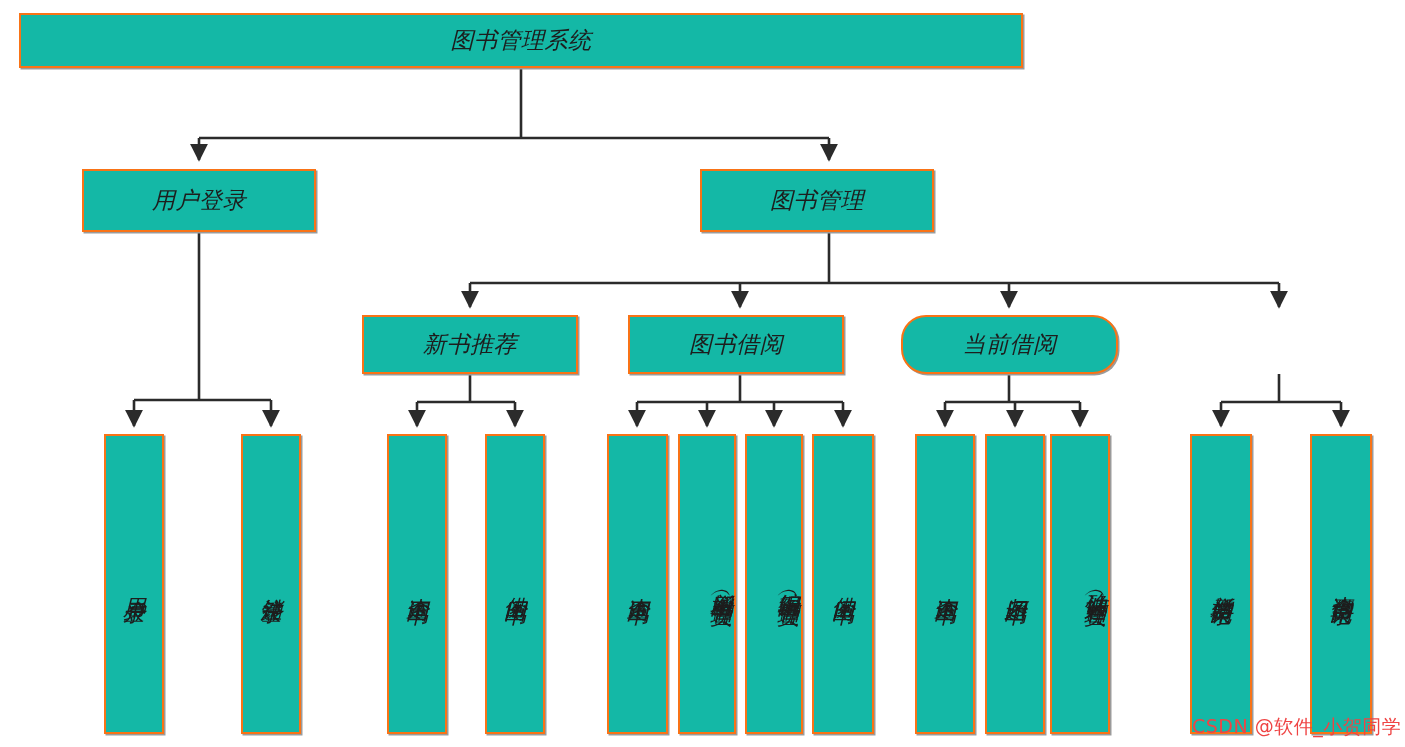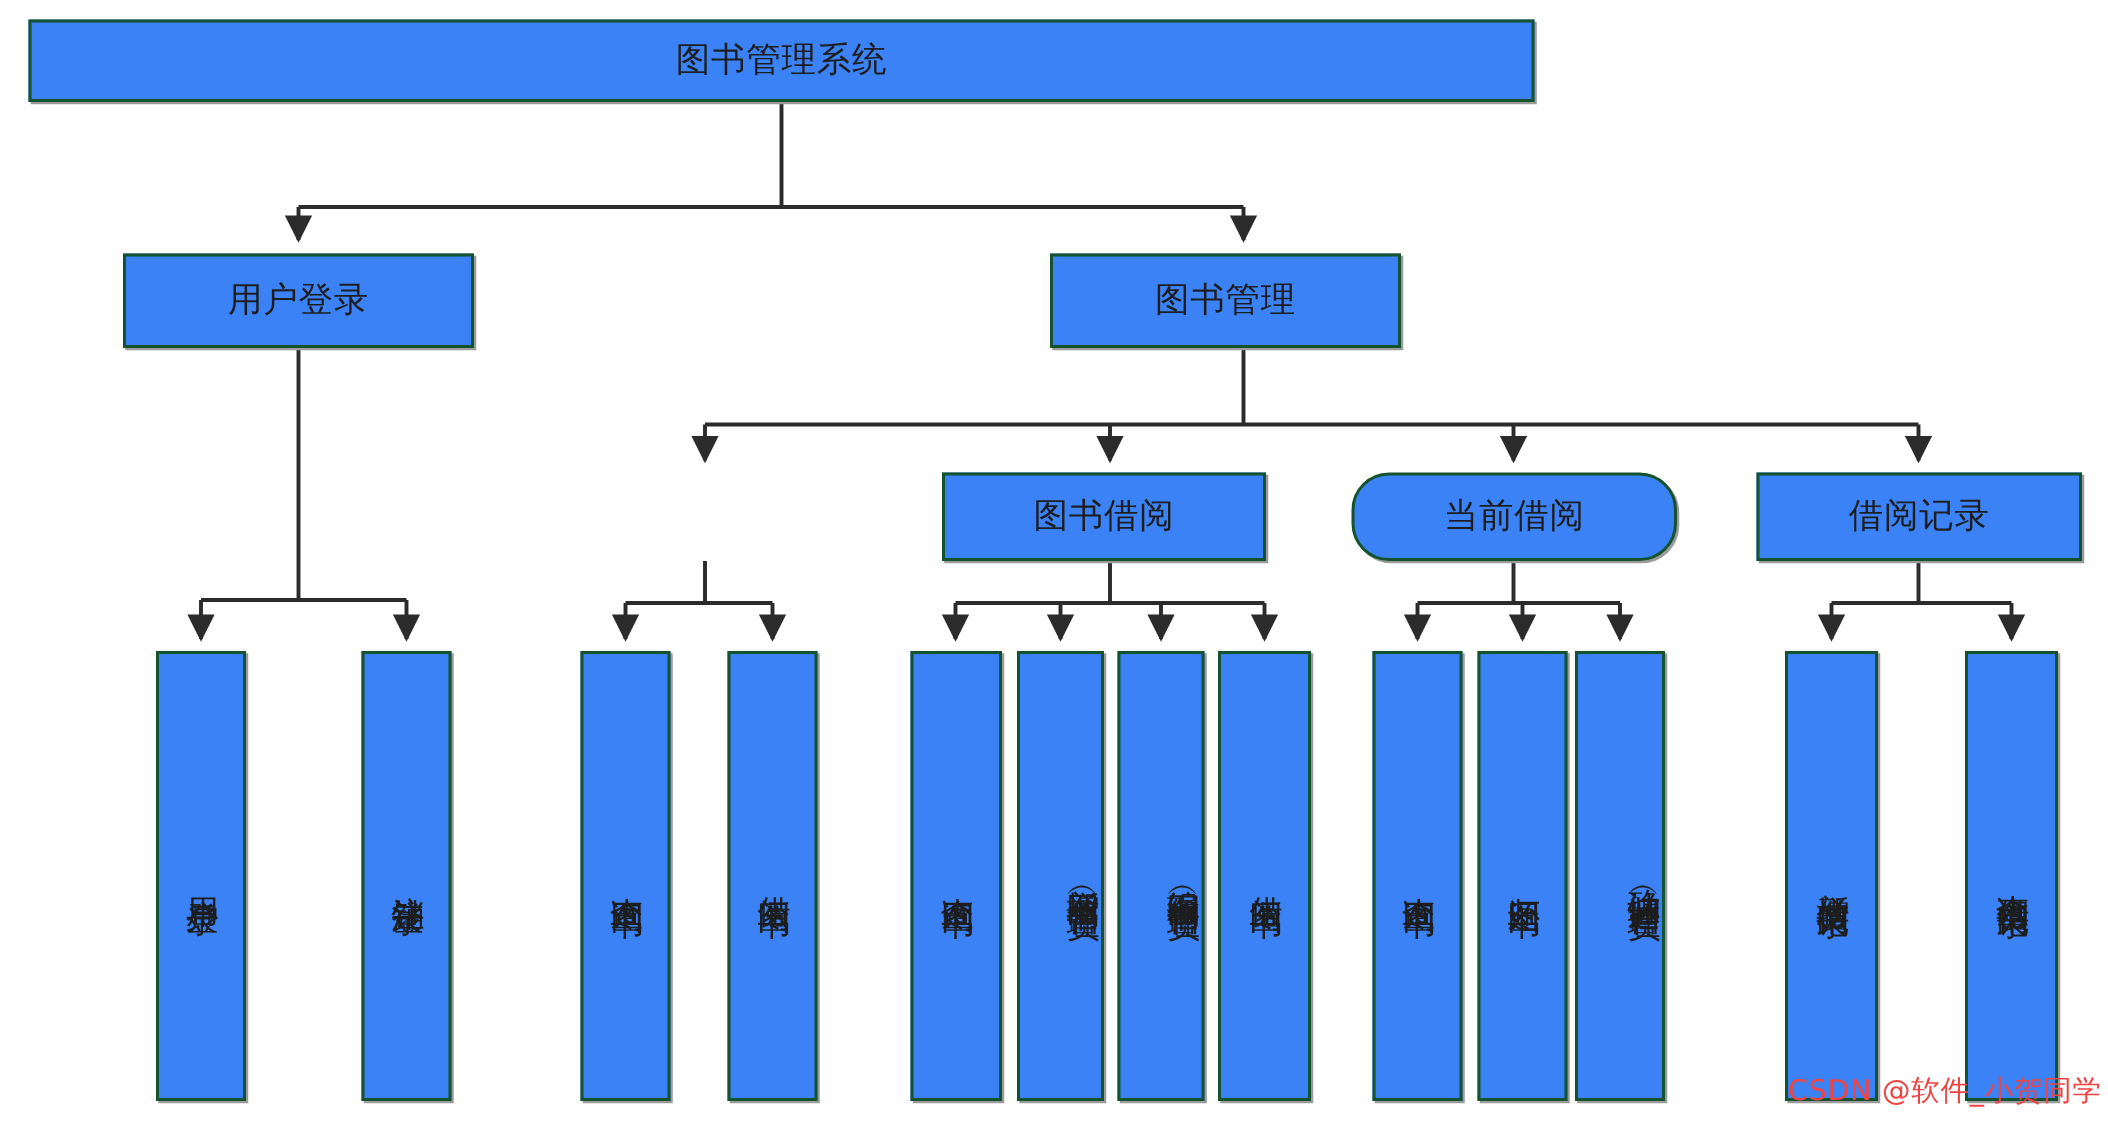--- a/index.html
+++ b/index.html
@@ -21,27 +21,28 @@
     position: absolute;
     left: 0;
     top: 0;
     width: 1405px;
     height: 747px;
     pointer-events: none;
   }
   .node {
     position: absolute;
     box-sizing: border-box;
-    background: #3b82f6;
-    border: 2px solid #14532d;
+    background: #14b8a6;
+    border: 2px solid #f97316;
     box-shadow: 1.5px 1.5px 0 0 #9b9b9b;
     display: flex;
     align-items: center;
     justify-content: center;
     color: #1d1d1d;
+    font-style: italic;
   }
   .node.horiz {
     font-size: 23px;
     letter-spacing: 0.5px;
     line-height: 1.1;
   }
   .node.vert {
     writing-mode: vertical-rl;
     text-orientation: upright;
     font-size: 22px;
@@ -127,32 +128,32 @@
   </div>
 
   <div class="node horiz" style="left:82px; top:169px; width:234px; height:63px;">
     <span class="node-label">用户登录</span>
   </div>
 
   <div class="node horiz" style="left:700px; top:169px; width:234px; height:63px;">
     <span class="node-label">图书管理</span>
   </div>
 
+  <div class="node horiz" style="left:362px; top:315px; width:216px; height:59px;">
+    <span class="node-label">新书推荐</span>
+  </div>
 
   <div class="node horiz" style="left:628px; top:315px; width:216px; height:59px;">
     <span class="node-label">图书借阅</span>
   </div>
 
   <div class="node horiz" style="left:901px; top:315px; width:217px; height:59px;border-radius:25px;">
     <span class="node-label">当前借阅</span>
   </div>
 
-  <div class="node horiz" style="left:1171px; top:315px; width:217px; height:59px;">
-    <span class="node-label">借阅记录</span>
-  </div>
 
   <div class="node vert" style="left:104px; top:434px; width:60px; height:300px;">
     <span class="node-label">用户登录</span>
   </div>
 
   <div class="node vert" style="left:241px; top:434px; width:60px; height:300px;">
     <span class="node-label">注销登录</span>
   </div>
 
   <div class="node vert" style="left:387px; top:434px; width:60px; height:300px;">

